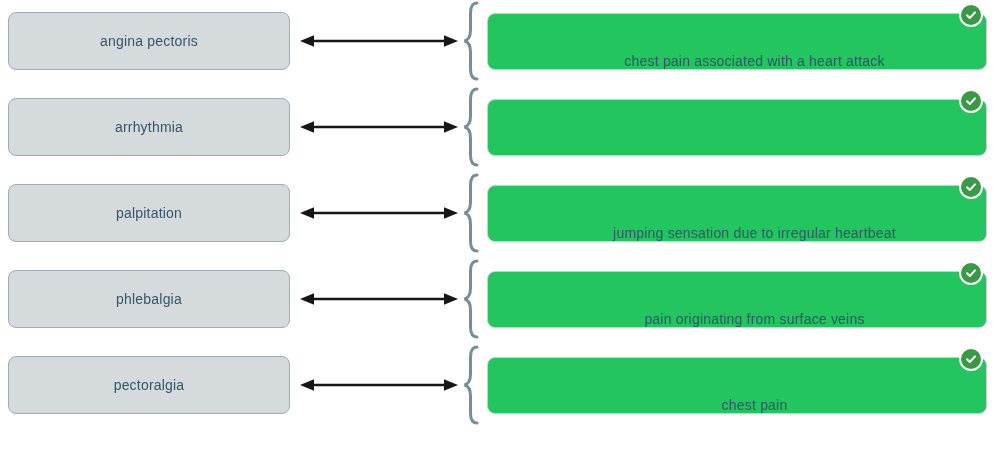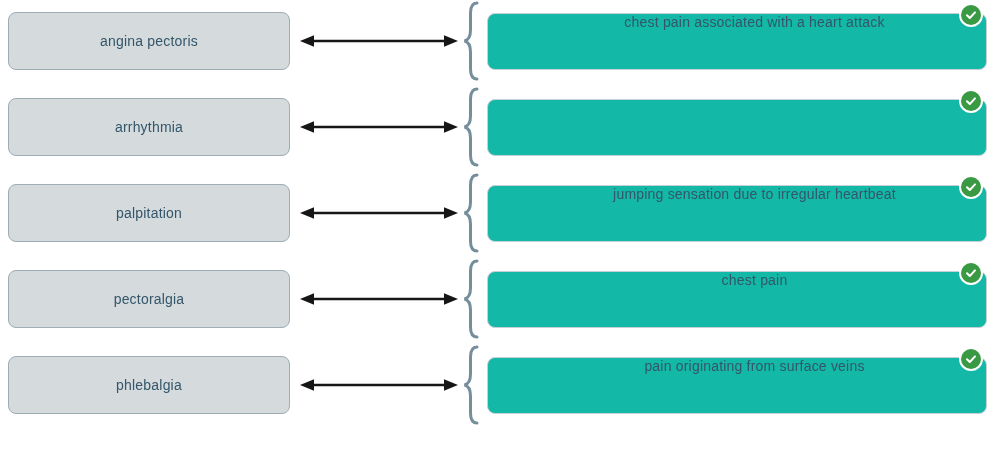--- a/index.html
+++ b/index.html
@@ -63,25 +63,25 @@
     flex: 0 0 20px;
     overflow: visible;
   }
   .brace-wrap svg { overflow: visible; }
   .def-box {
     box-sizing: border-box;
     position: relative;
     margin-left: 6px;
     width: 500px;
     height: 57px;
-    background: #14b8a6;
+    background: #22c55e;
     border: 1px solid #c6d1d7;
     border-radius: 8px;
     display: flex;
-    align-items: flex-start;
+    align-items: flex-end;
     justify-content: center;
     cursor: pointer;
     padding-left: 35px;
   }
   .def-label {
     color: #33566a;
     font-size: 14px;
     letter-spacing: 0.2px;
   }
   .check-badge {
@@ -175,20 +175,46 @@
       <span class="check-badge">
         <svg width="12" height="12" viewBox="0 0 12 12">
             <path d="M2 6.2 L4.8 9 L10 3.4" fill="none" stroke="#ffffff" stroke-width="2" stroke-linecap="round" stroke-linejoin="round"></path>
           </svg>
       </span>
     </div>
   </div>
 
   <div class="row">
     <div class="term-box">
+      <span class="term-label">phlebalgia</span>
+    </div>
+    <div class="arrow-wrap">
+      <svg width="158" height="14" viewBox="0 0 158 14">
+          <line x1="11" y1="7" x2="147" y2="7" stroke="#161616" stroke-width="2.4"></line>
+          <polygon points="0,7 14,1.2 14,12.8" fill="#161616"></polygon>
+          <polygon points="158,7 144,1.2 144,12.8" fill="#161616"></polygon>
+        </svg>
+    </div>
+    <div class="brace-wrap">
+      <svg width="18" height="80" viewBox="0 0 18 80">
+          <path d="M15 2 C10 2 8.5 6 8.5 12 L8.5 29 C8.5 35 6.5 39 2.5 40 C6.5 41 8.5 45 8.5 51 L8.5 68 C8.5 74 10 78 15 78" fill="none" stroke="#758e9c" stroke-width="3" stroke-linecap="round"></path>
+        </svg>
+    </div>
+    <div class="def-box">
+      <span class="def-label">pain originating from surface veins</span>
+      <span class="check-badge">
+        <svg width="12" height="12" viewBox="0 0 12 12">
+            <path d="M2 6.2 L4.8 9 L10 3.4" fill="none" stroke="#ffffff" stroke-width="2" stroke-linecap="round" stroke-linejoin="round"></path>
+          </svg>
+      </span>
+    </div>
+  </div>
+
+  <div class="row">
+    <div class="term-box">
       <span class="term-label">pectoralgia</span>
     </div>
     <div class="arrow-wrap">
       <svg width="158" height="14" viewBox="0 0 158 14">
           <line x1="11" y1="7" x2="147" y2="7" stroke="#161616" stroke-width="2.4"></line>
           <polygon points="0,7 14,1.2 14,12.8" fill="#161616"></polygon>
           <polygon points="158,7 144,1.2 144,12.8" fill="#161616"></polygon>
         </svg>
     </div>
     <div class="brace-wrap">
@@ -199,39 +225,13 @@
     <div class="def-box">
       <span class="def-label">chest pain</span>
       <span class="check-badge">
         <svg width="12" height="12" viewBox="0 0 12 12">
             <path d="M2 6.2 L4.8 9 L10 3.4" fill="none" stroke="#ffffff" stroke-width="2" stroke-linecap="round" stroke-linejoin="round"></path>
           </svg>
       </span>
     </div>
   </div>
 
-  <div class="row">
-    <div class="term-box">
-      <span class="term-label">phlebalgia</span>
-    </div>
-    <div class="arrow-wrap">
-      <svg width="158" height="14" viewBox="0 0 158 14">
-          <line x1="11" y1="7" x2="147" y2="7" stroke="#161616" stroke-width="2.4"></line>
-          <polygon points="0,7 14,1.2 14,12.8" fill="#161616"></polygon>
-          <polygon points="158,7 144,1.2 144,12.8" fill="#161616"></polygon>
-        </svg>
-    </div>
-    <div class="brace-wrap">
-      <svg width="18" height="80" viewBox="0 0 18 80">
-          <path d="M15 2 C10 2 8.5 6 8.5 12 L8.5 29 C8.5 35 6.5 39 2.5 40 C6.5 41 8.5 45 8.5 51 L8.5 68 C8.5 74 10 78 15 78" fill="none" stroke="#758e9c" stroke-width="3" stroke-linecap="round"></path>
-        </svg>
-    </div>
-    <div class="def-box">
-      <span class="def-label">pain originating from surface veins</span>
-      <span class="check-badge">
-        <svg width="12" height="12" viewBox="0 0 12 12">
-            <path d="M2 6.2 L4.8 9 L10 3.4" fill="none" stroke="#ffffff" stroke-width="2" stroke-linecap="round" stroke-linejoin="round"></path>
-          </svg>
-      </span>
-    </div>
-  </div>
-
 </div>
 
 </body></html>

